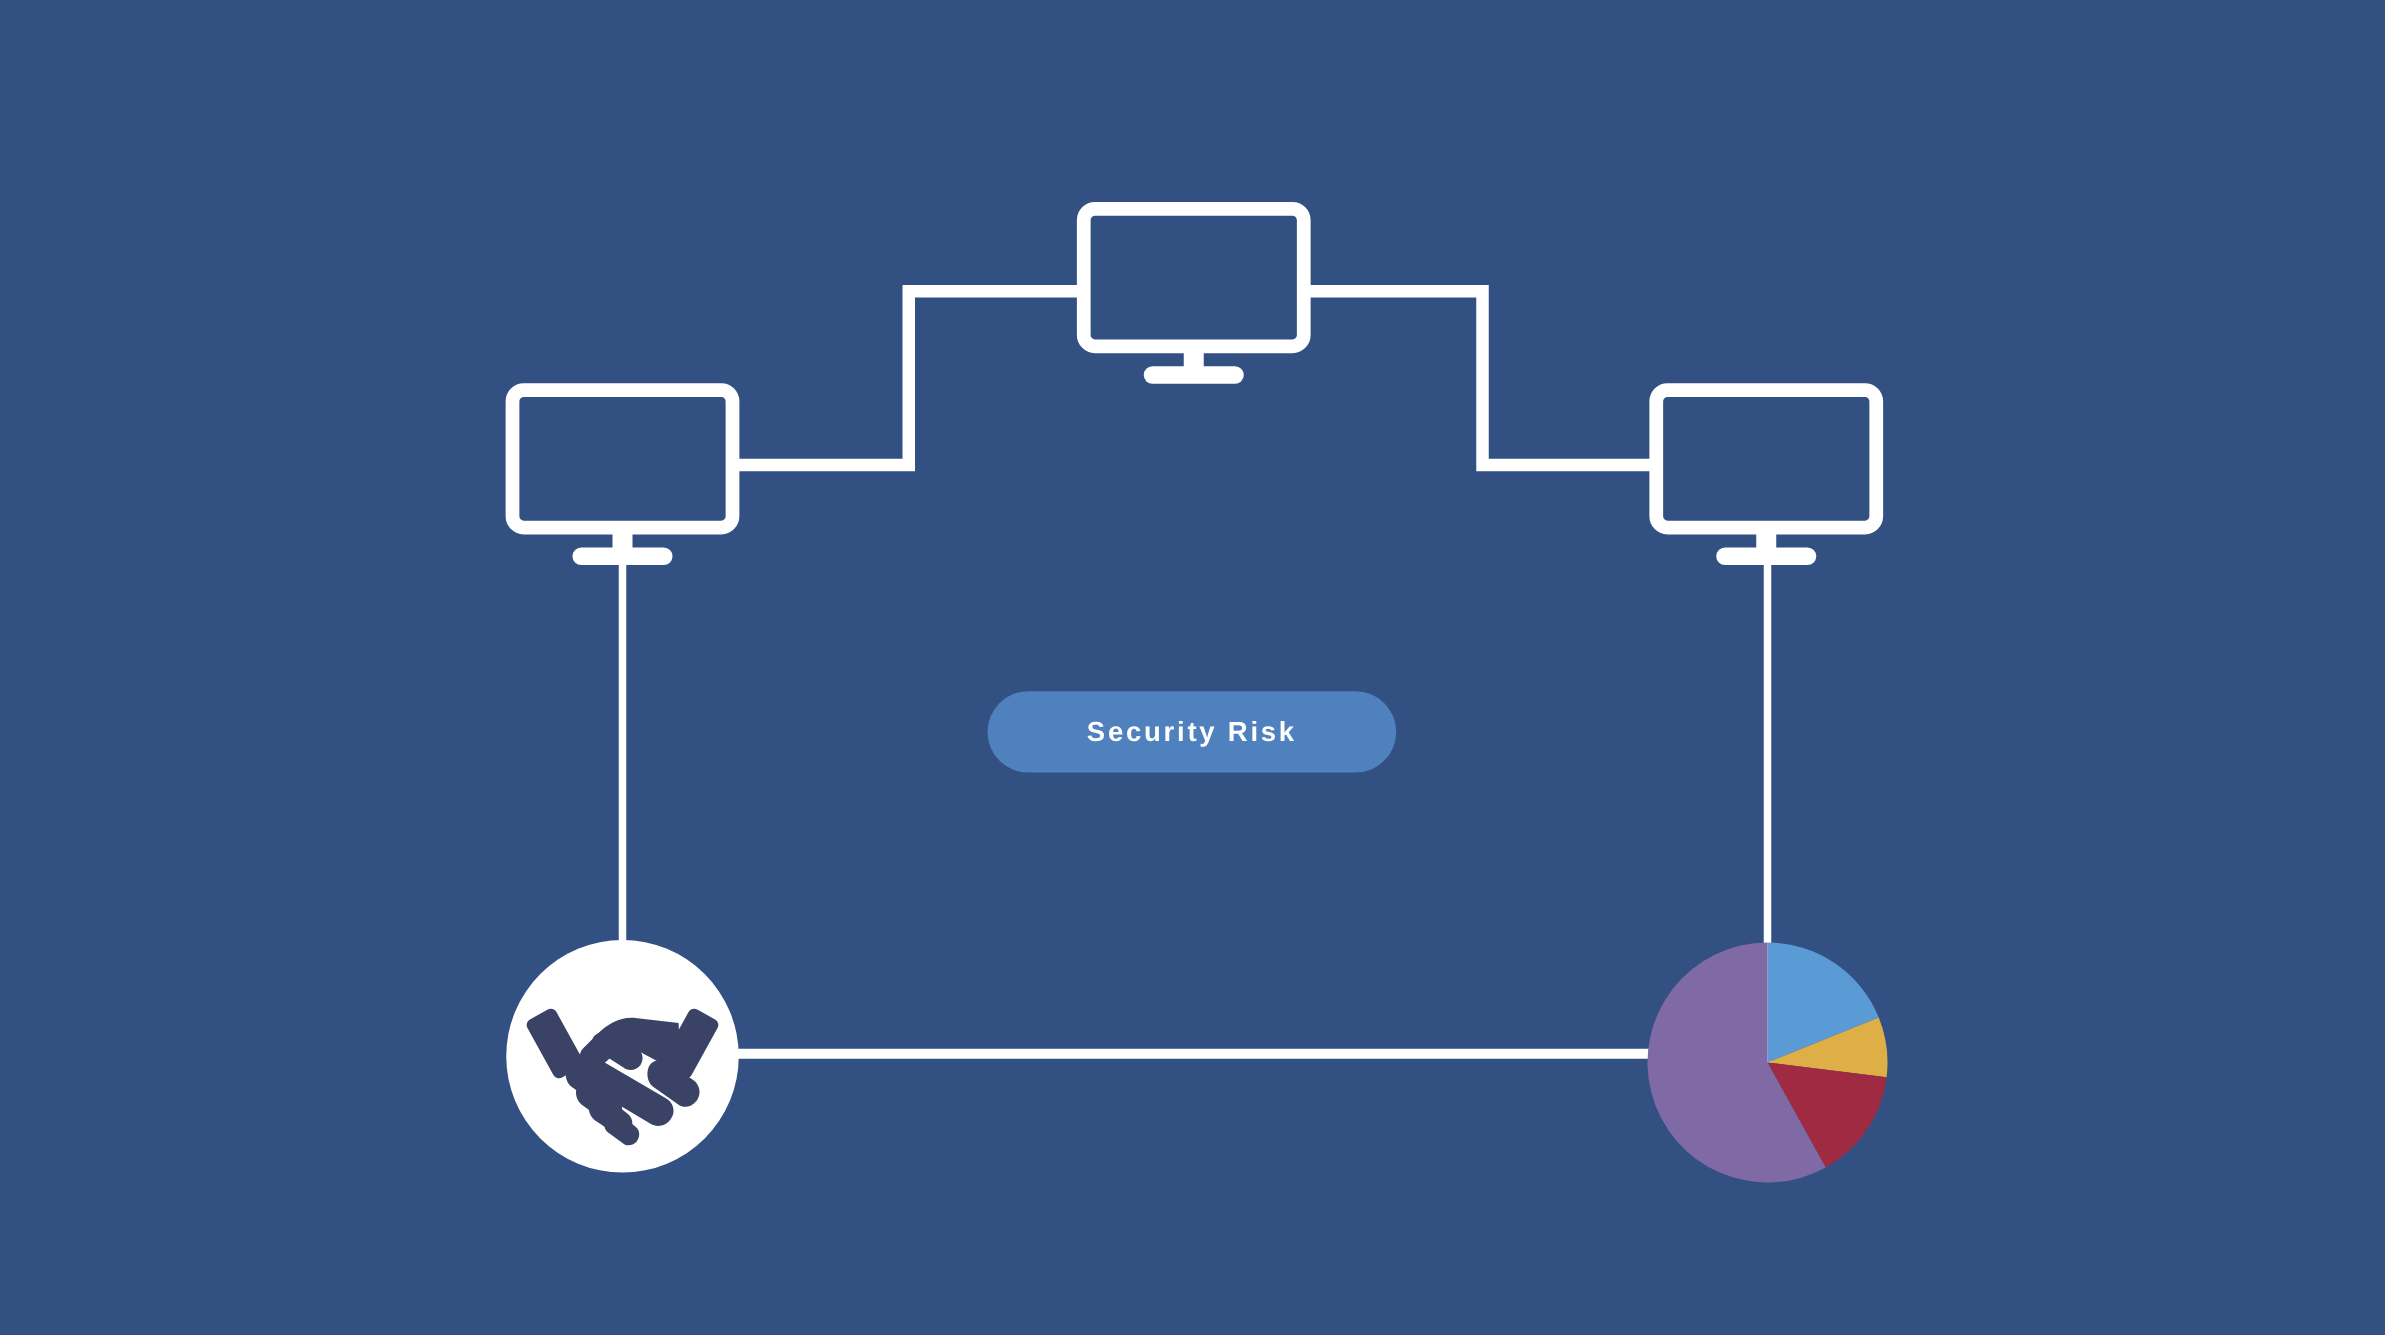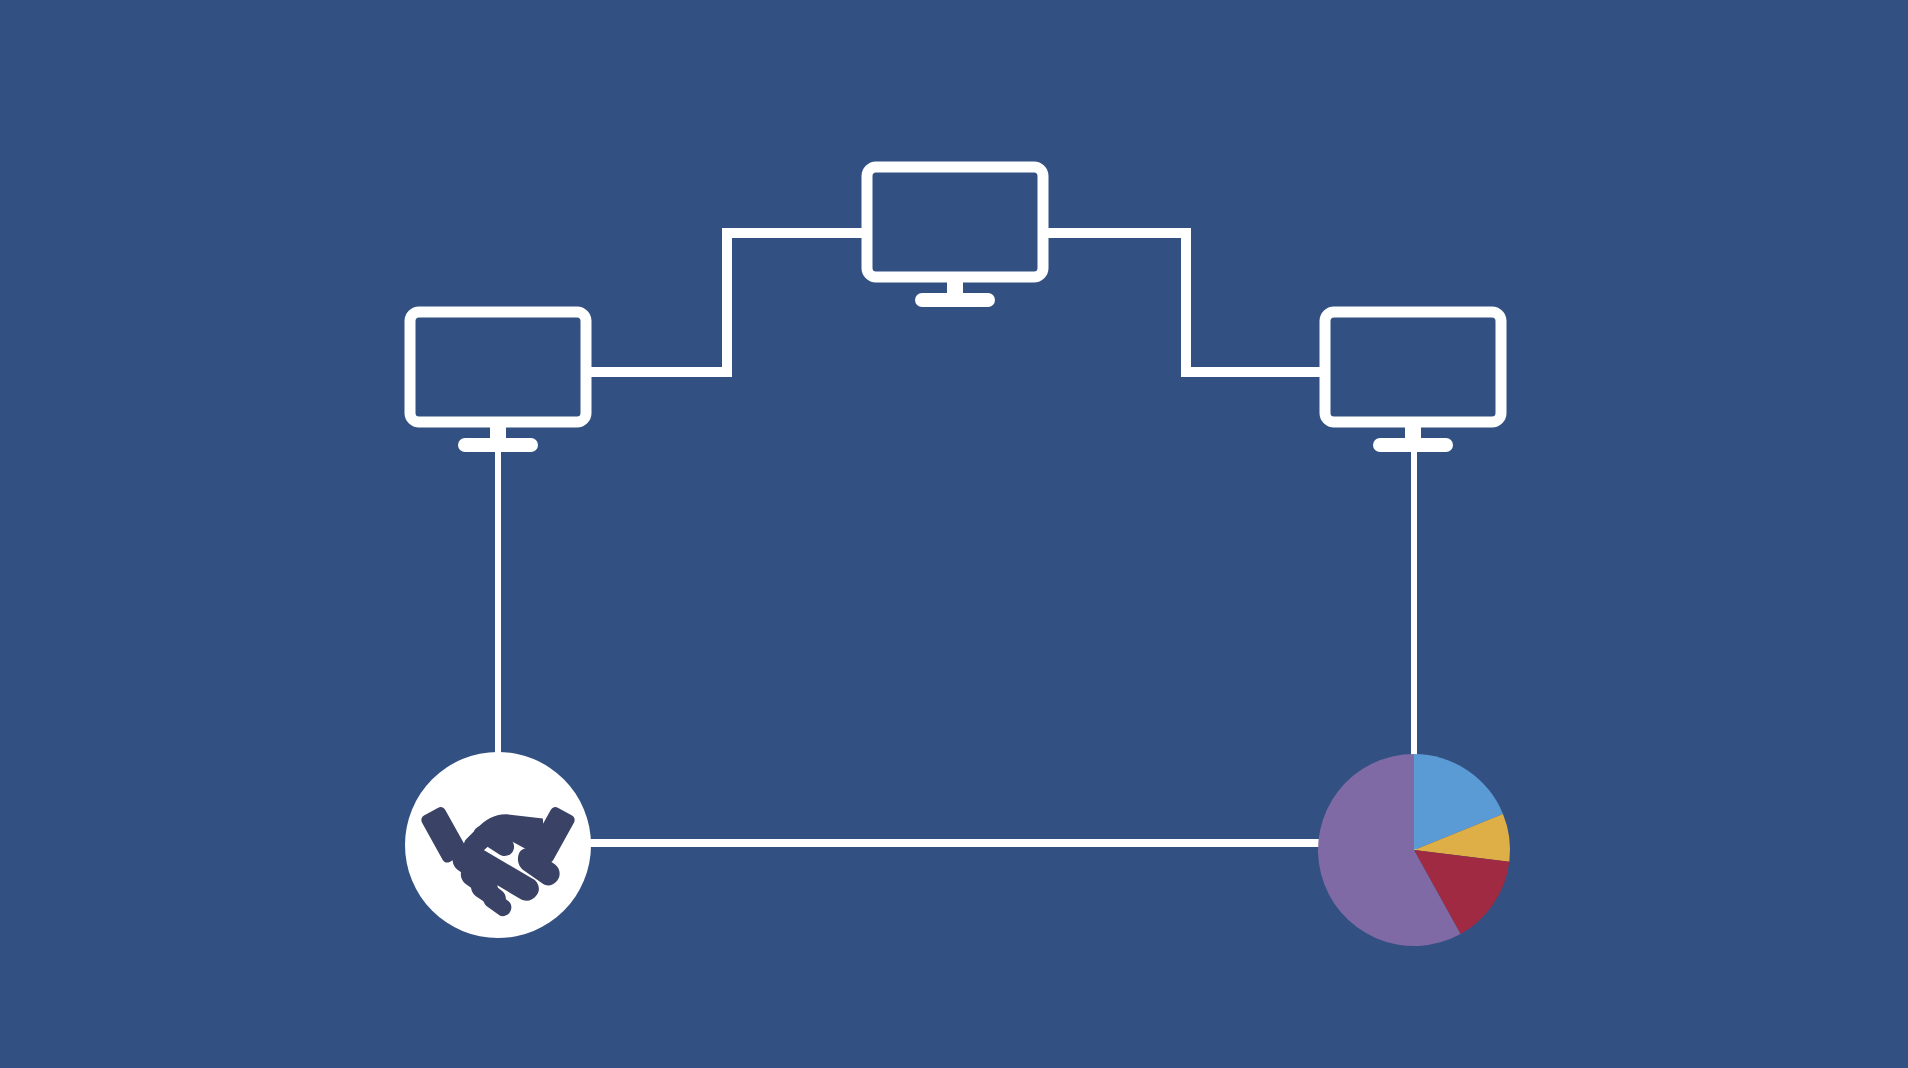--- a/index.html
+++ b/index.html
@@ -124,14 +124,17 @@
     </g>
     <g>
       <use href="#monitor-glyph" x="410" y="312"></use>
     </g>
     <g>
       <use href="#monitor-glyph" x="1325" y="312"></use>
     </g>
 
   </svg>
 
+  <div class="pill" style="background: rgb(79, 129, 191);">
+    <span class="pill-label" style="color: rgb(255, 255, 255);">Security Risk</span>
+  </div>
 
 </div>
 
 </body></html>

